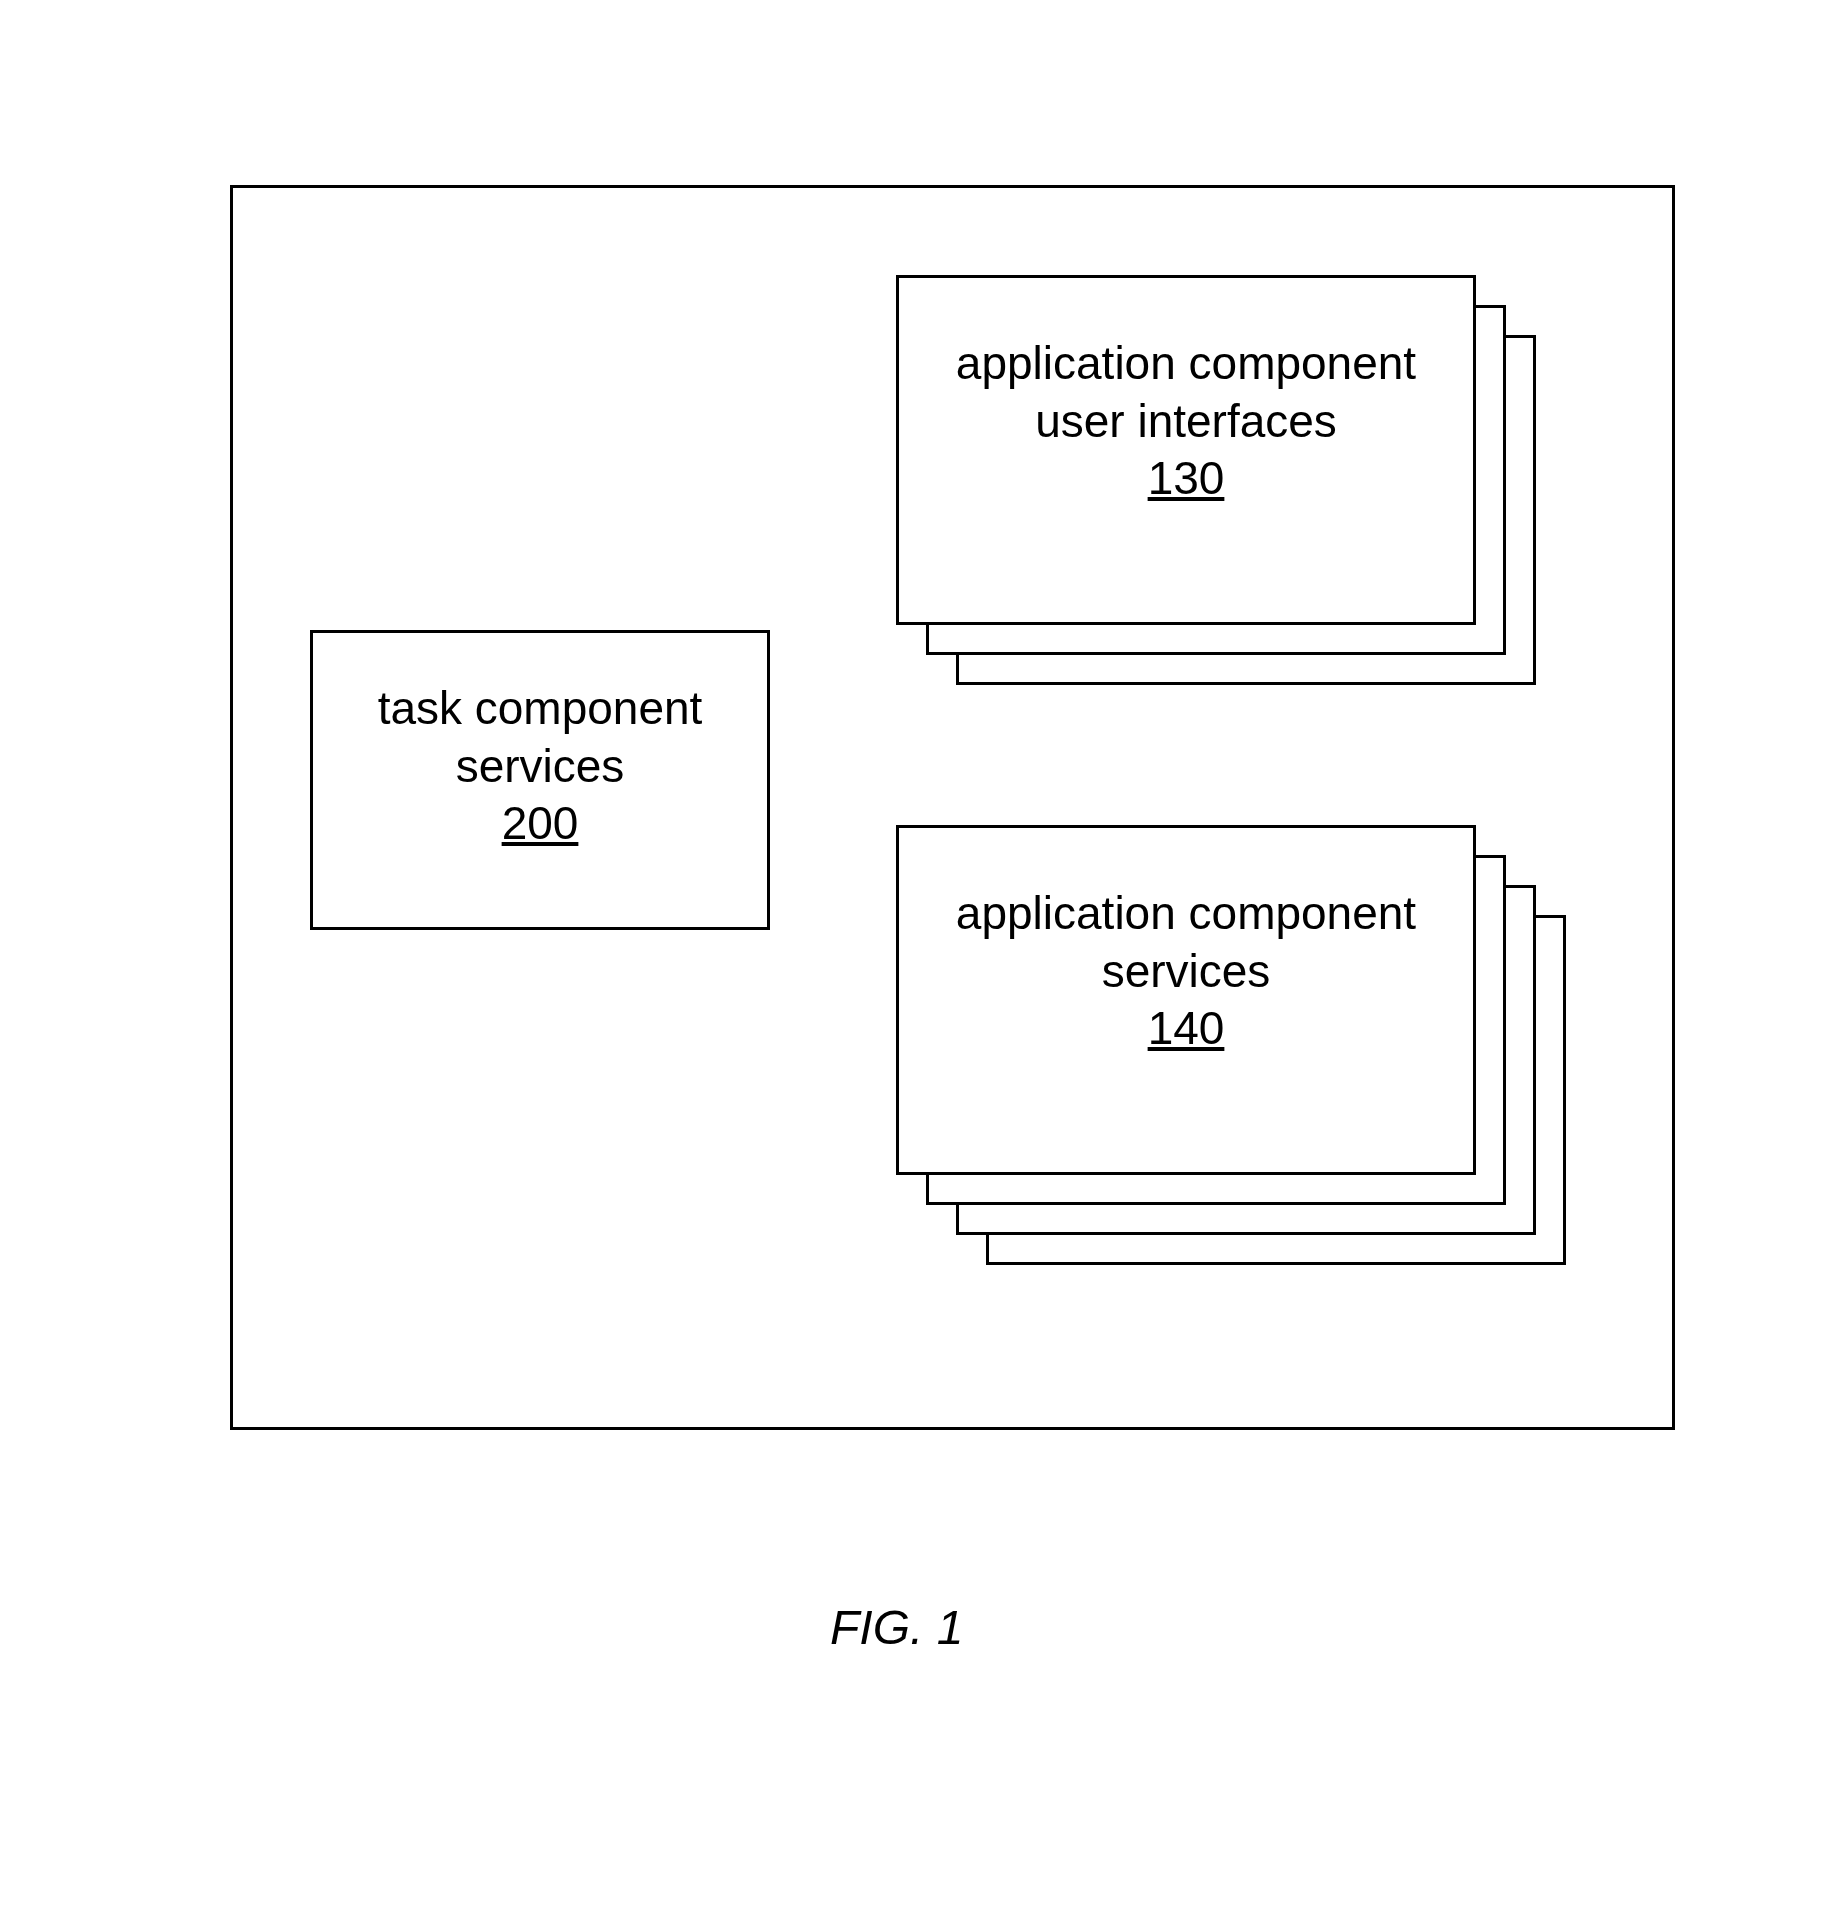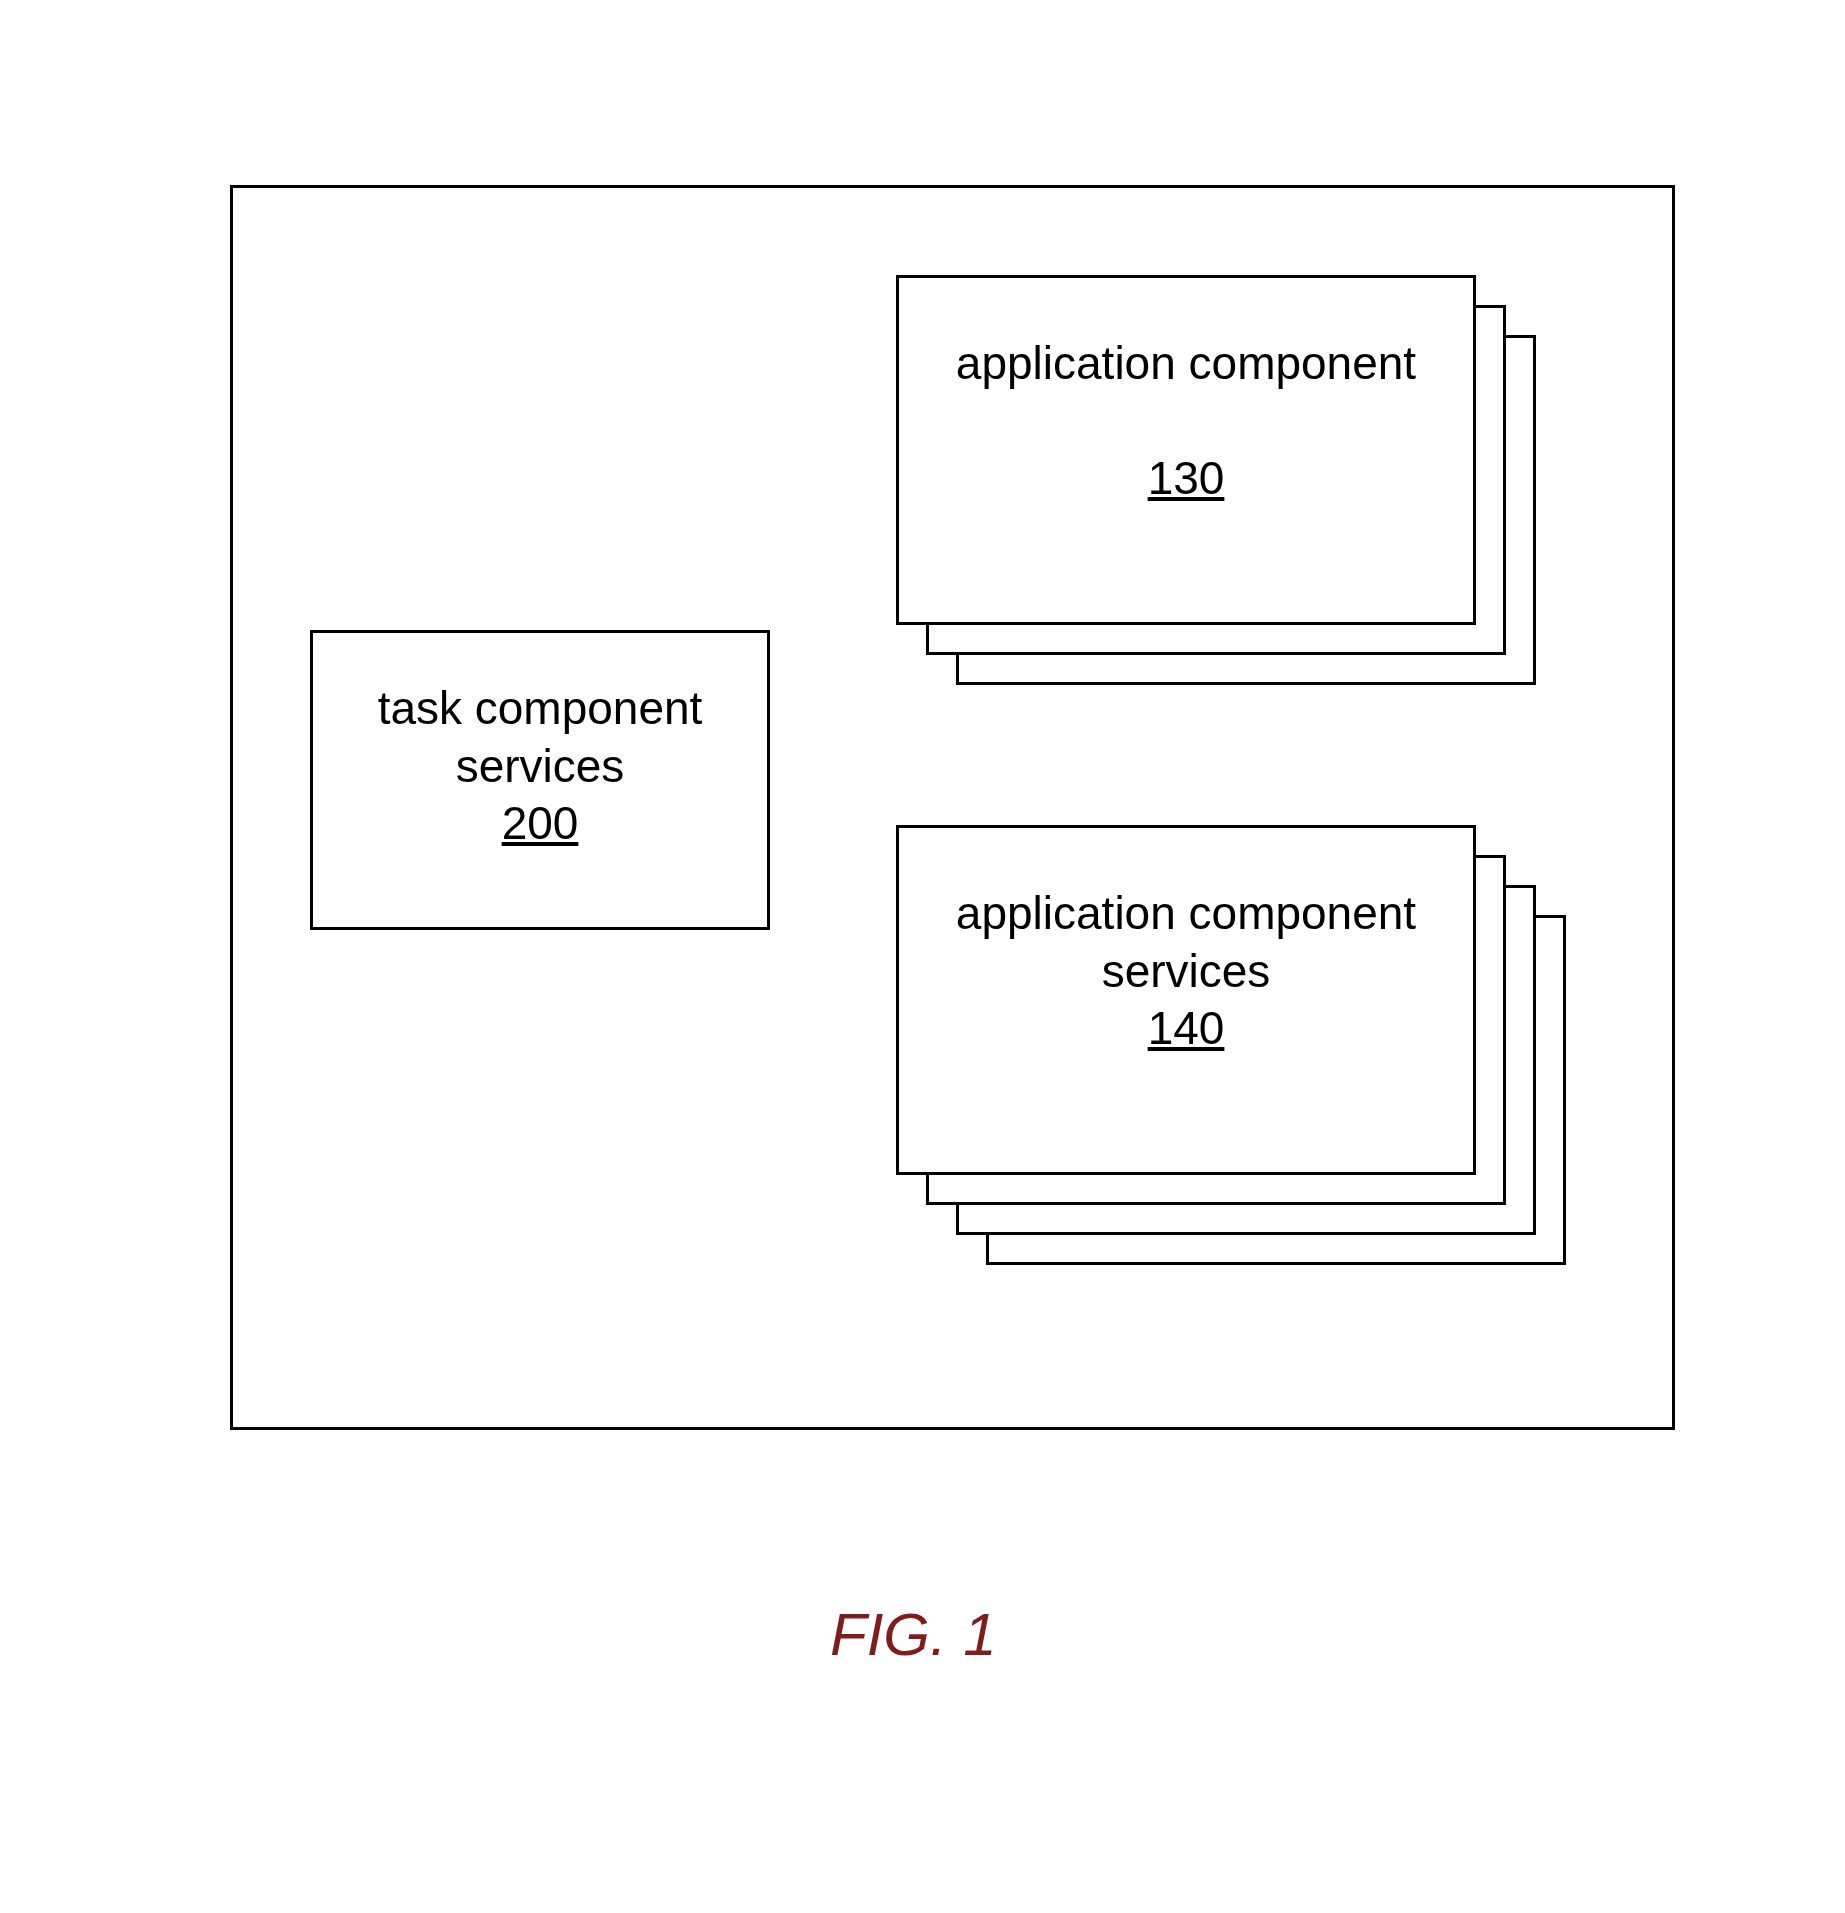--- a/index.html
+++ b/index.html
@@ -27,22 +27,22 @@
     line-height: 1.25;
     color: #000;
   }
   .num {
     text-decoration: underline;
     text-align: right;
   }
   .figcap {
     position: absolute;
     font-style: italic;
-    font-size: 60px;
-    color: #7f1d1d;
+    font-size: 48px;
+    color: #000000;
   }
   .syslabel {
     position: absolute;
     font-size: 46px;
     color: #000;
     text-align: center;
   }
 </style>
 </head>
 <body>
@@ -56,21 +56,21 @@
     <span>task component</span><br>
     <span>services</span><br>
     <span class="num">200</span>
   </div>
 
   <div class="box" style="left:956px; top:335px; width:580px; height:350px;"></div>
   <div class="box" style="left:926px; top:305px; width:580px; height:350px;"></div>
   <div class="box" style="left:896px; top:275px; width:580px; height:350px;"></div>
   <div class="label-block" style="left:896px; top:335px; width:580px;">
     <span>application component</span><br>
-    <br>
+    <span>user interfaces</span><br>
     <span class="num">130</span>
   </div>
 
   <div class="box" style="left:986px; top:915px; width:580px; height:350px;"></div>
   <div class="box" style="left:956px; top:885px; width:580px; height:350px;"></div>
   <div class="box" style="left:926px; top:855px; width:580px; height:350px;"></div>
   <div class="box" style="left:896px; top:825px; width:580px; height:350px;"></div>
   <div class="label-block" style="left:896px; top:885px; width:580px;">
     <span>application component</span><br>
     <span>services</span><br>

